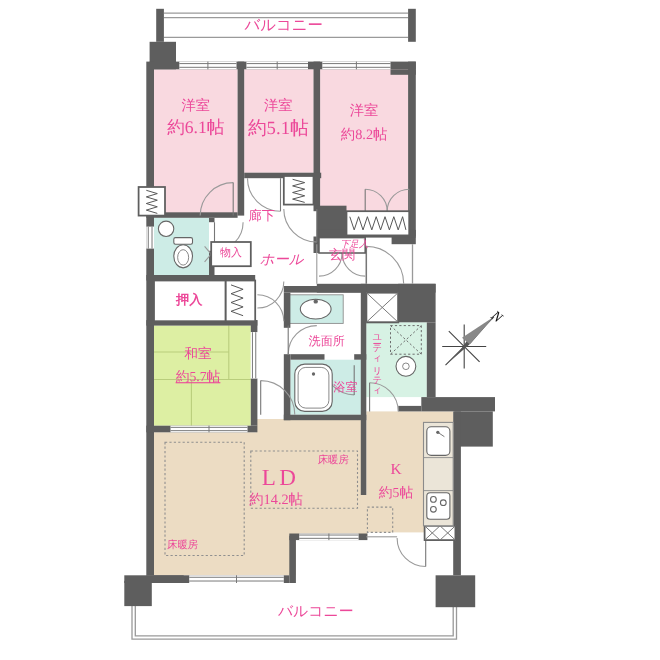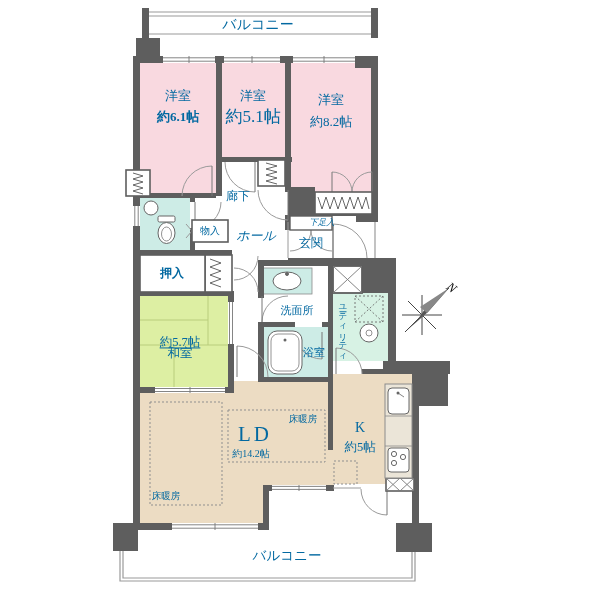--- a/index.html
+++ b/index.html
@@ -1,20 +1,20 @@
 <!DOCTYPE html>
 <html lang="ja"><head>
 <meta charset="utf-8">
 <style>
   html,body{margin:0;padding:0;background:#fff;}
   #canvas{position:relative;width:600px;height:600px;background:#ffffff;overflow:hidden;
           font-family:"Liberation Serif","DejaVu Serif",serif;color:#111;}
   #plan-svg{position:absolute;left:0;top:0;}
   .lbl{position:absolute;transform:translate(-50%,-50%);white-space:nowrap;
-       line-height:1.05;text-align:center;color:#0369a1;}
+       line-height:1.05;text-align:center;color:#ec4899;}
   .lbl-v{writing-mode:vertical-rl;transform:translate(-50%,-50%);}
   .ld-title{letter-spacing:3px;}
 </style>
 </head>
 <body>
 
 <div id="canvas">
 
 <svg id="plan-svg" width="600" height="600" viewBox="0 0 600 600">
 
@@ -279,42 +279,42 @@
       <polygon points="27,-27 3,-6 -4,4 -17,17 6,-3" fill="#555" stroke="none"></polygon>
       <polygon points="27,-27 5,-2 -2,-8" fill="#888" stroke="none"></polygon>
     </g>
     <text x="27" y="-24" transform="rotate(38 27 -24)" font-size="13" font-style="italic" fill="#111" text-anchor="middle" font-family="Liberation Serif, serif">N</text>
   </g>
 </svg>
 
   <div class="lbl" style="left:258px;top:25px;font-size:14px;">バルコニー</div>
 
   <div class="lbl" style="left:178px;top:96px;font-size:13px;">洋室</div>
-  <div class="lbl" style="left:178px;top:117px;font-size:13px;font-weight:bold;">約6.1帖</div>
+  <div class="lbl" style="left:178px;top:117px;font-size:16px;">約6.1帖</div>
   <div class="lbl" style="left:253px;top:96px;font-size:13px;">洋室</div>
   <div class="lbl" style="left:253px;top:117px;font-size:17px;">約5.1帖</div>
   <div class="lbl" style="left:331px;top:100px;font-size:13px;">洋室</div>
   <div class="lbl" style="left:331px;top:122px;font-size:13px;">約8.2帖</div>
 
   <div class="lbl" style="left:238px;top:196px;font-size:12px;">廊下</div>
   <div class="lbl" style="left:256px;top:236px;font-size:13px;font-style:italic;">ホール</div>
   <div class="lbl" style="left:210px;top:231px;font-size:10px;">物入</div>
   <div class="lbl" style="left:322px;top:222px;font-size:8.5px;font-style:italic;">下足入</div>
-  <div class="lbl" style="left:311px;top:243px;font-size:12px;">玄関</div>
+  <div class="lbl" style="left:311px;top:232px;font-size:12px;">玄関</div>
   <div class="lbl" style="left:172px;top:273px;font-size:12px;font-weight:bold;">押入</div>
 
-  <div class="lbl" style="left:180px;top:322px;font-size:12.5px;margin-top:32px;">和室</div>
+  <div class="lbl" style="left:180px;top:322px;font-size:12.5px;">和室</div>
   <div class="lbl" style="left:180px;top:343px;font-size:12.5px;text-decoration:underline;">約5.7帖</div>
 
   <div class="lbl" style="left:297px;top:311px;font-size:11px;">洗面所</div>
   <div class="lbl" style="left:314px;top:353px;font-size:11px;">浴室</div>
   <div class="lbl lbl-v" style="left:343px;top:327px;font-size:8.5px;">ユーティリティ</div>
 
   <div class="lbl ld-title" style="left:255px;top:434px;font-size:21px;">LD</div>
-  <div class="lbl" style="left:251px;top:454px;font-size:10px;">約14.2帖</div>
+  <div class="lbl" style="left:251px;top:454px;font-size:13px;">約14.2帖</div>
   <div class="lbl" style="left:303px;top:420px;font-size:9.5px;">床暖房</div>
   <div class="lbl" style="left:166px;top:497px;font-size:9.5px;">床暖房</div>
 
   <div class="lbl" style="left:360px;top:428px;font-size:14px;">K</div>
   <div class="lbl" style="left:360px;top:448px;font-size:12.5px;">約5帖</div>
 
   <div class="lbl" style="left:287px;top:556px;font-size:13.5px;">バルコニー</div>
 </div>
 
 </body></html>

